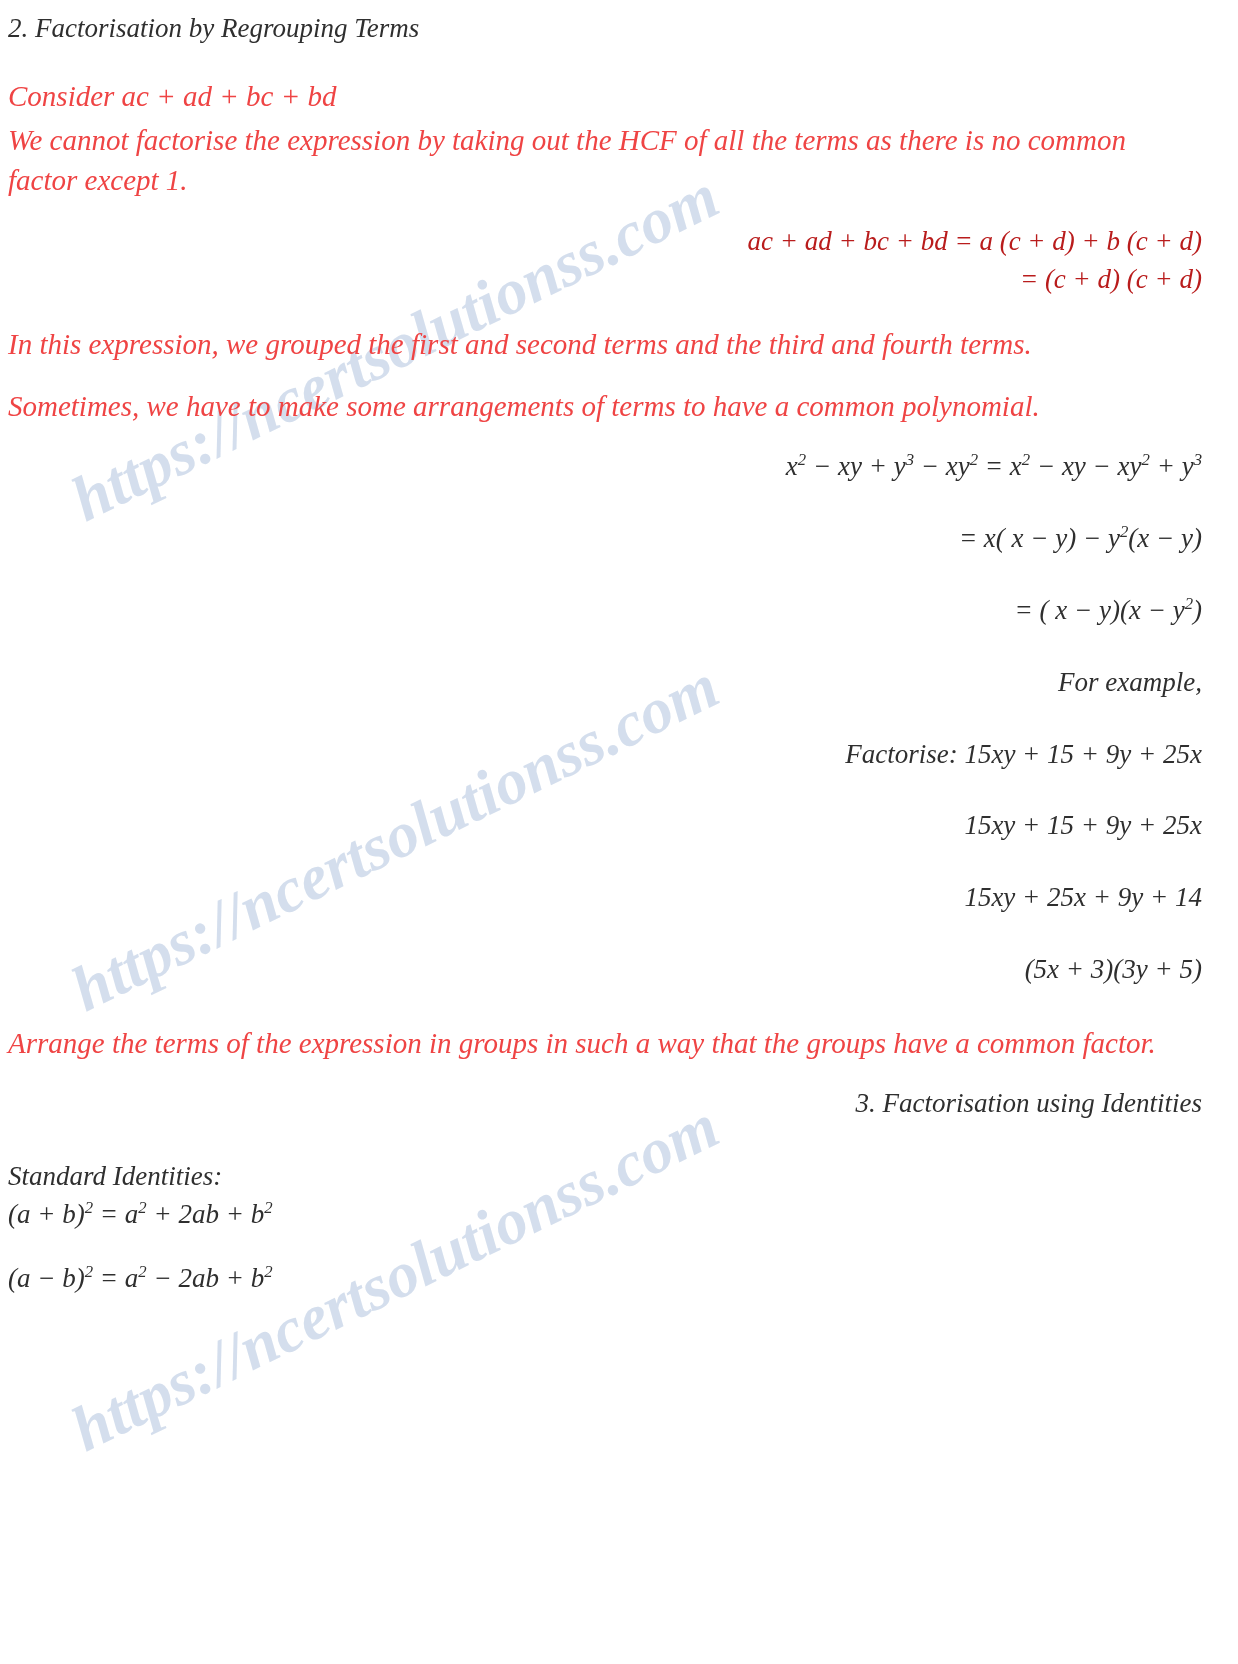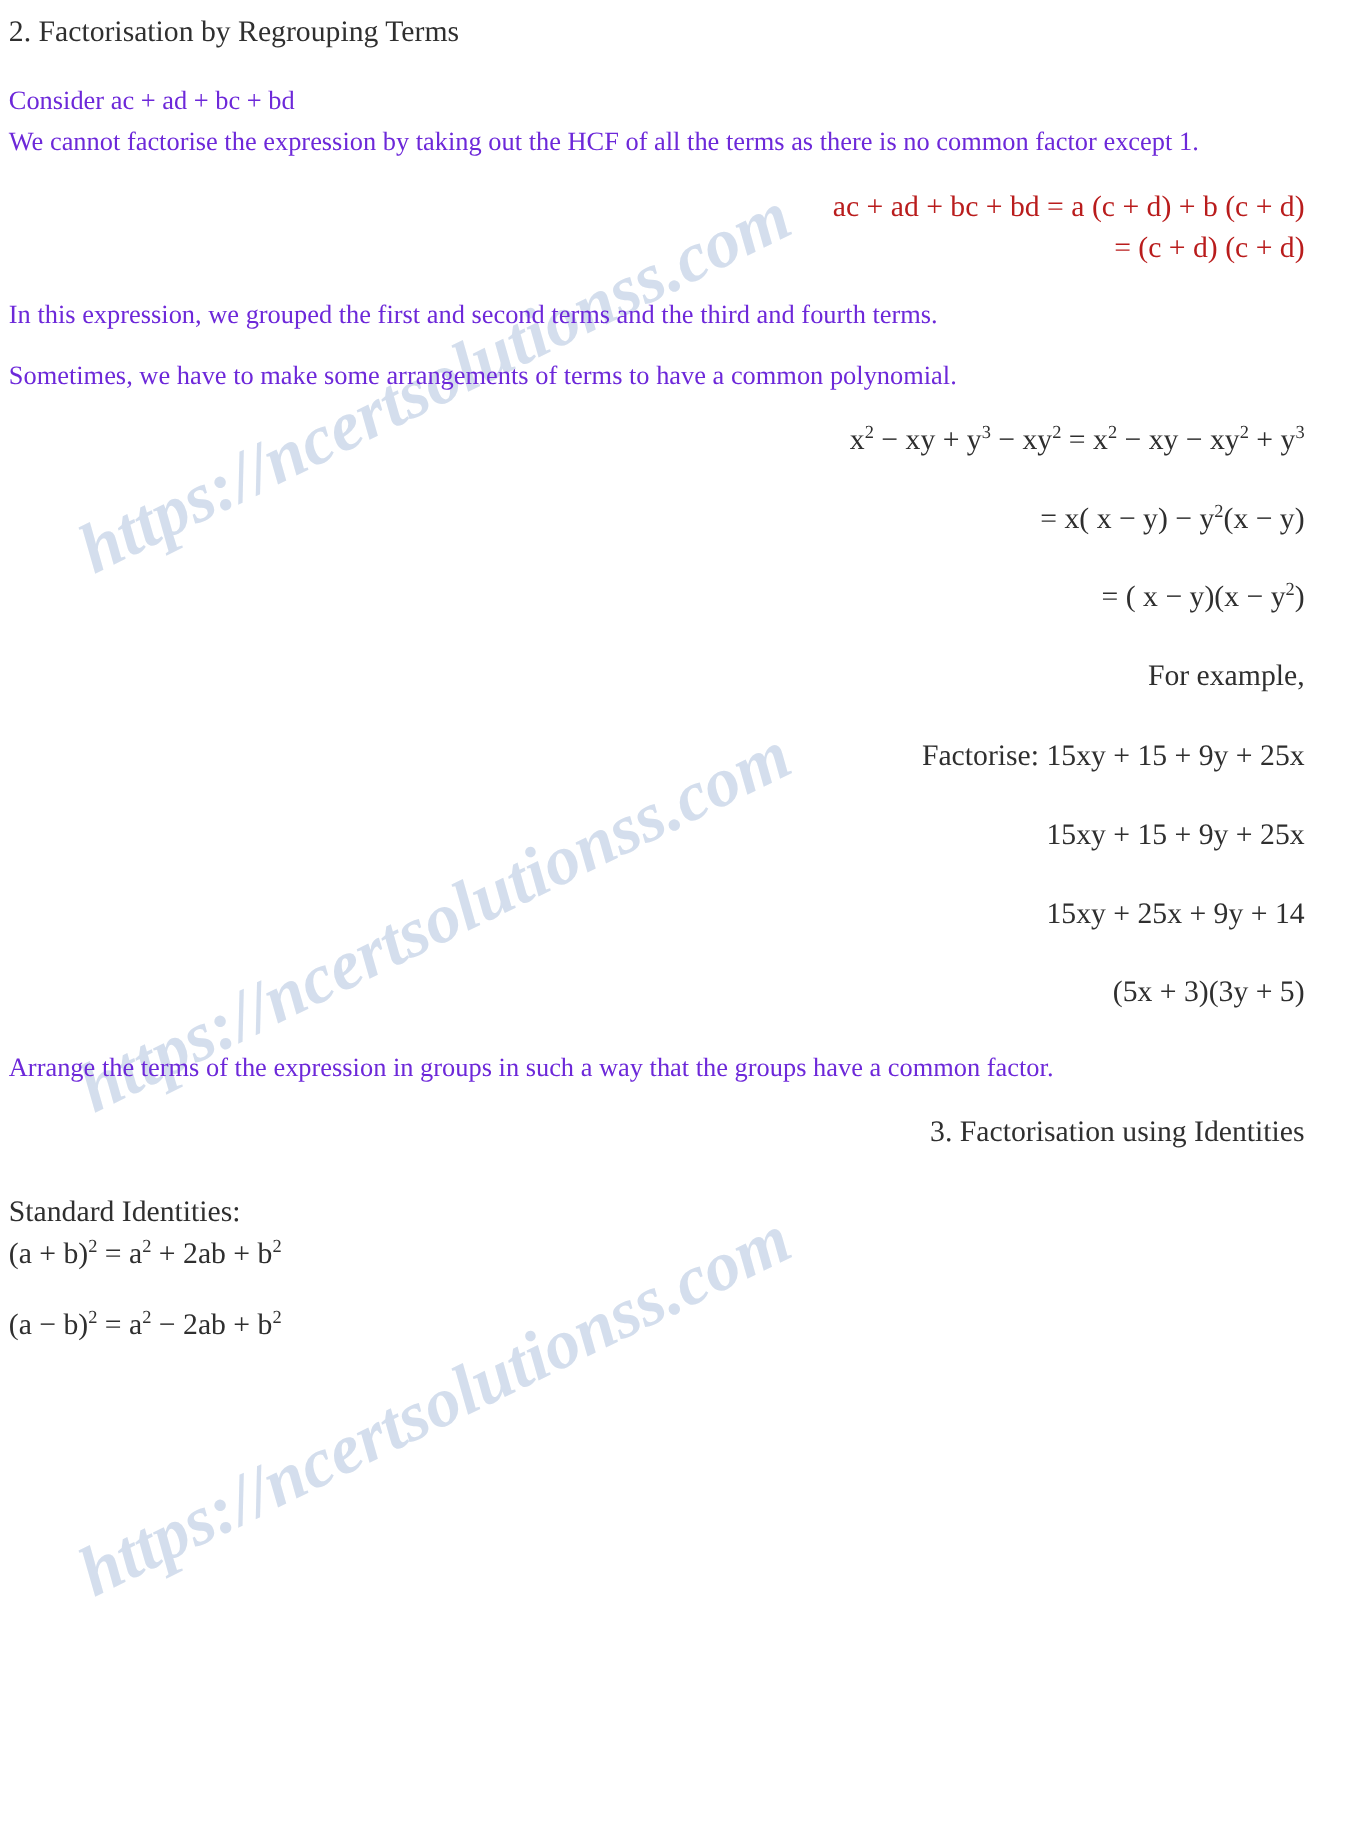--- a/index.html
+++ b/index.html
@@ -20,35 +20,36 @@
     position: relative;
     width: 1238px;
     height: 1664px;
     padding: 0;
     box-sizing: border-box;
   }
 
   .content {
     position: relative;
     z-index: 2;
-    padding: 6px 52px 0 8px;
+    padding: 6px 36px 0 8px;
+    font-style: italic;
   }
 
   .heading {
     font-size: 27px;
     line-height: 1.25;
     margin: 6px 0 30px 0;
     color: #2f2f2f;
   }
 
   .para {
-    font-size: 24px;
+    font-size: 29px;
     line-height: 1.38;
     margin: 0 0 22px 0;
-    color: #6d28d9;
+    color: #ef4444;
   }
 
   .para.nospace {
     margin-bottom: 4px;
   }
 
   .eq-center {
     text-align: right;
     font-size: 27px;
     line-height: 1.42;

